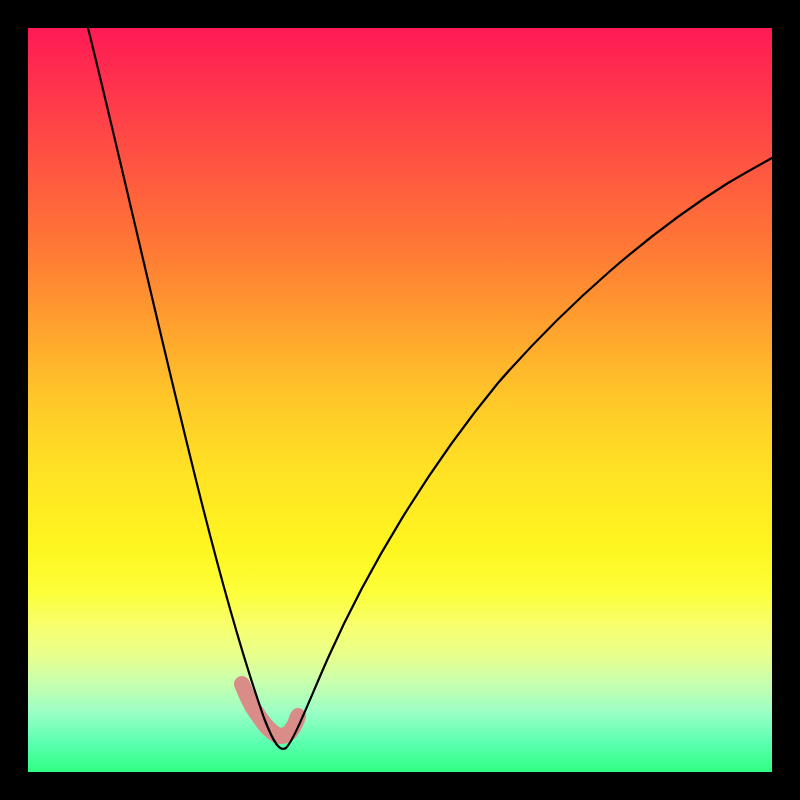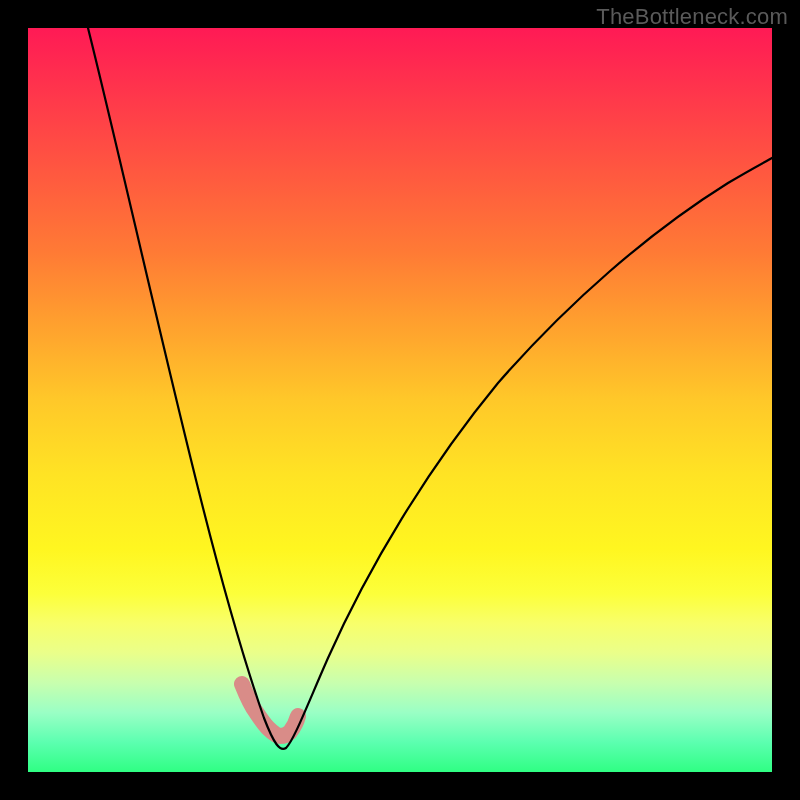--- a/index.html
+++ b/index.html
@@ -97,14 +97,13 @@
                C 90 120, 130 300, 170 460
                C 195 560, 215 630, 236 690
                C 246 716, 252 724, 258 720
                C 266 712, 278 680, 300 630
                C 340 540, 400 440, 470 355
                C 540 275, 620 205, 700 155
                C 720 143, 735 135, 744 130"></path>
     </svg>
   </div>
 
-  <div class="watermark">TheBottleneck.com</div>
 </div>
 
 </body></html>

